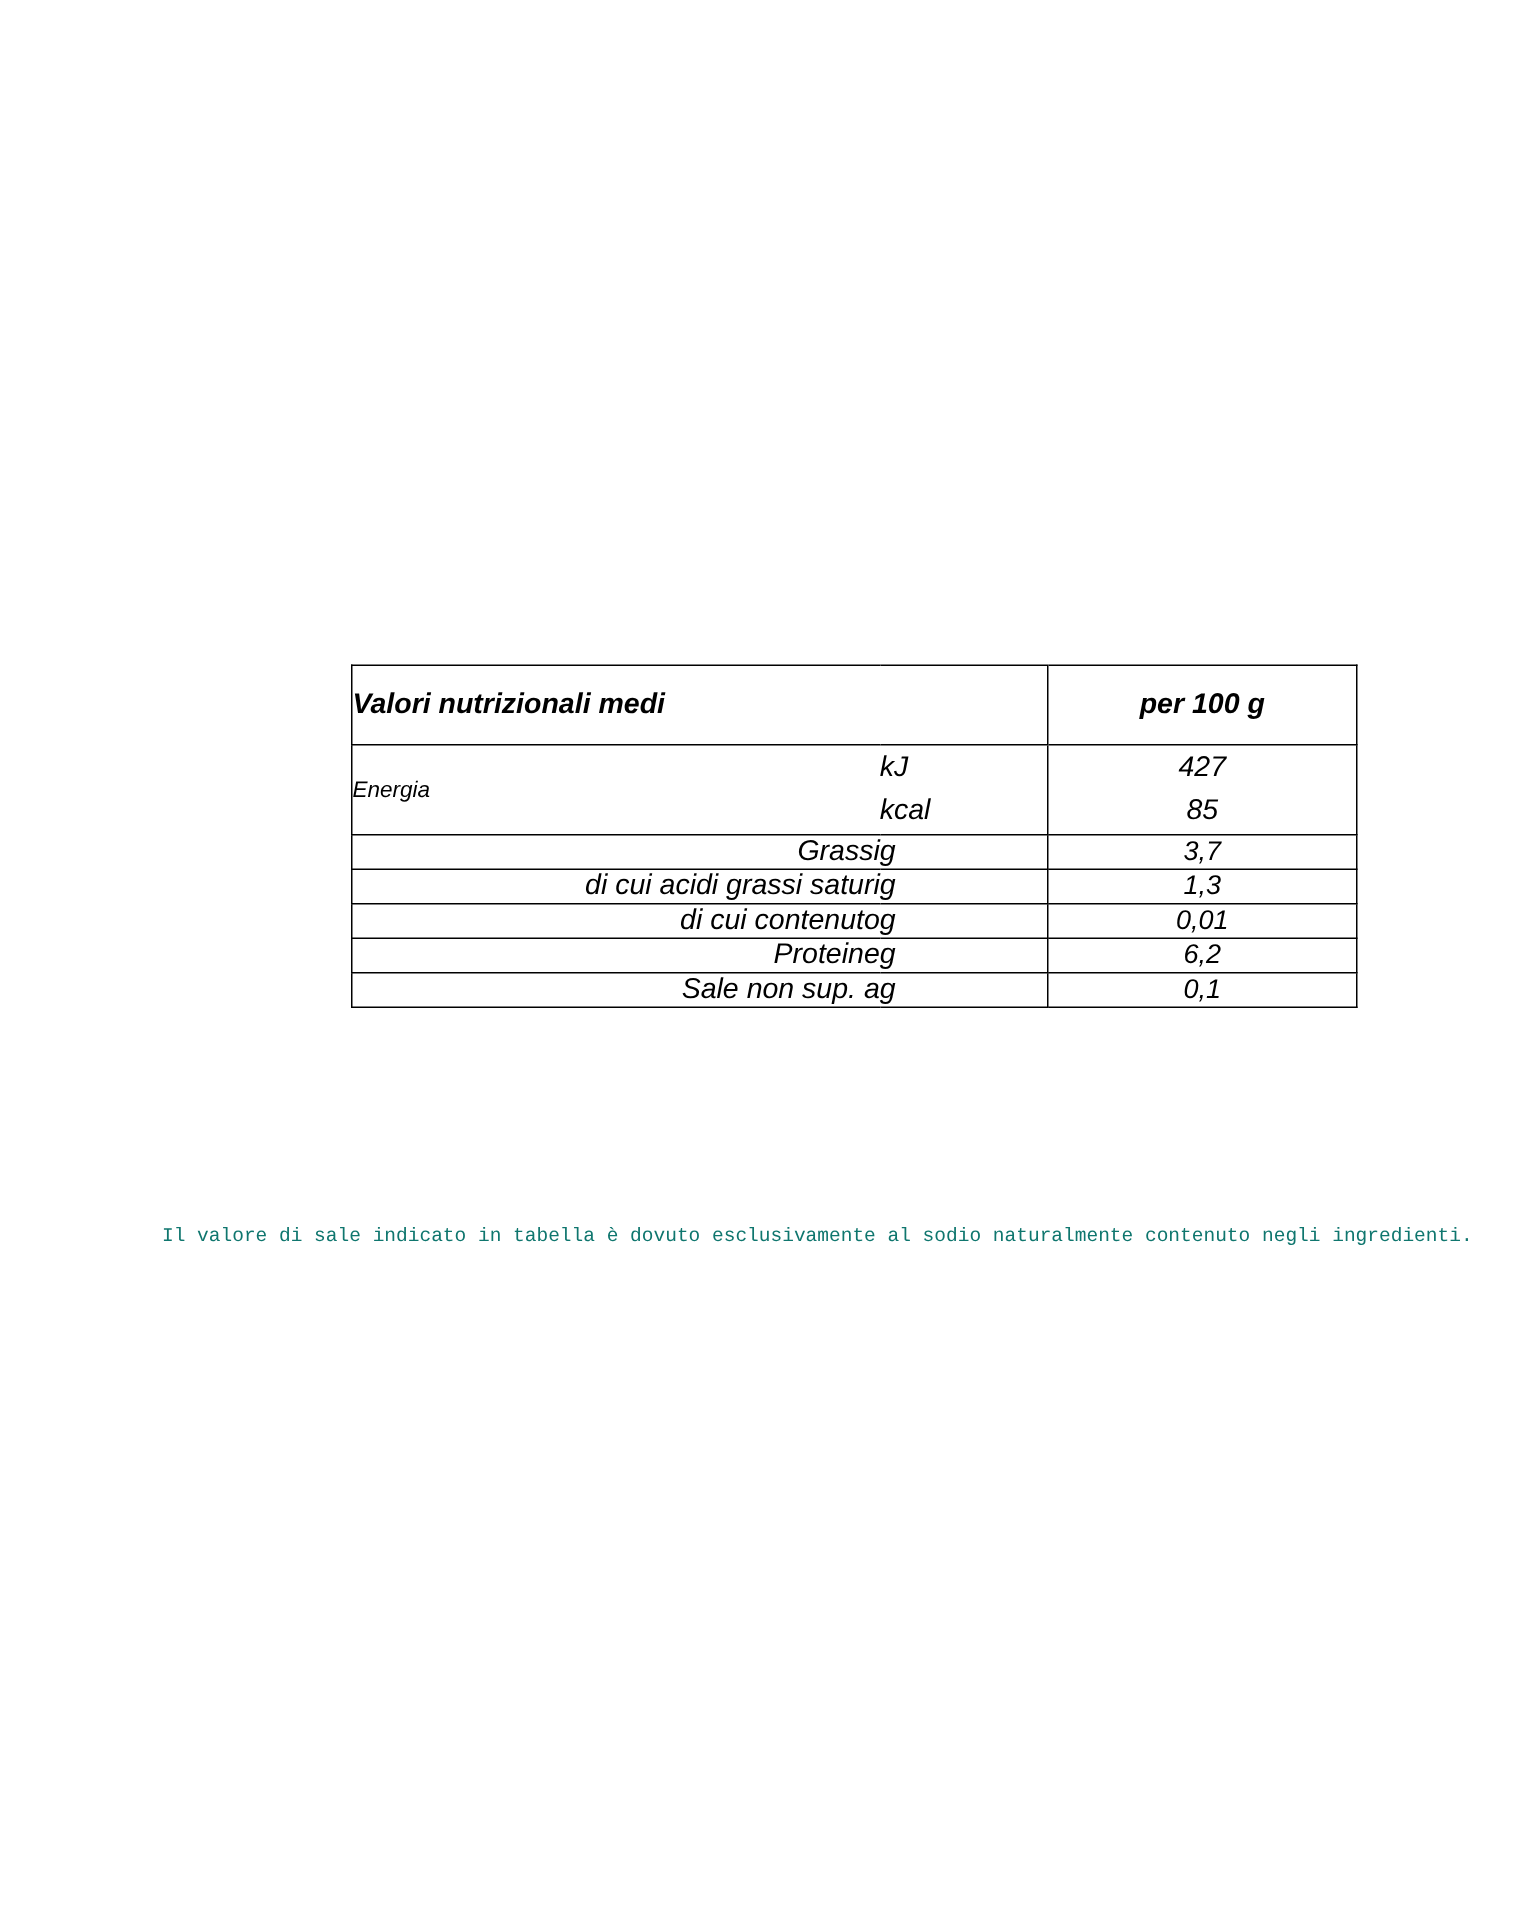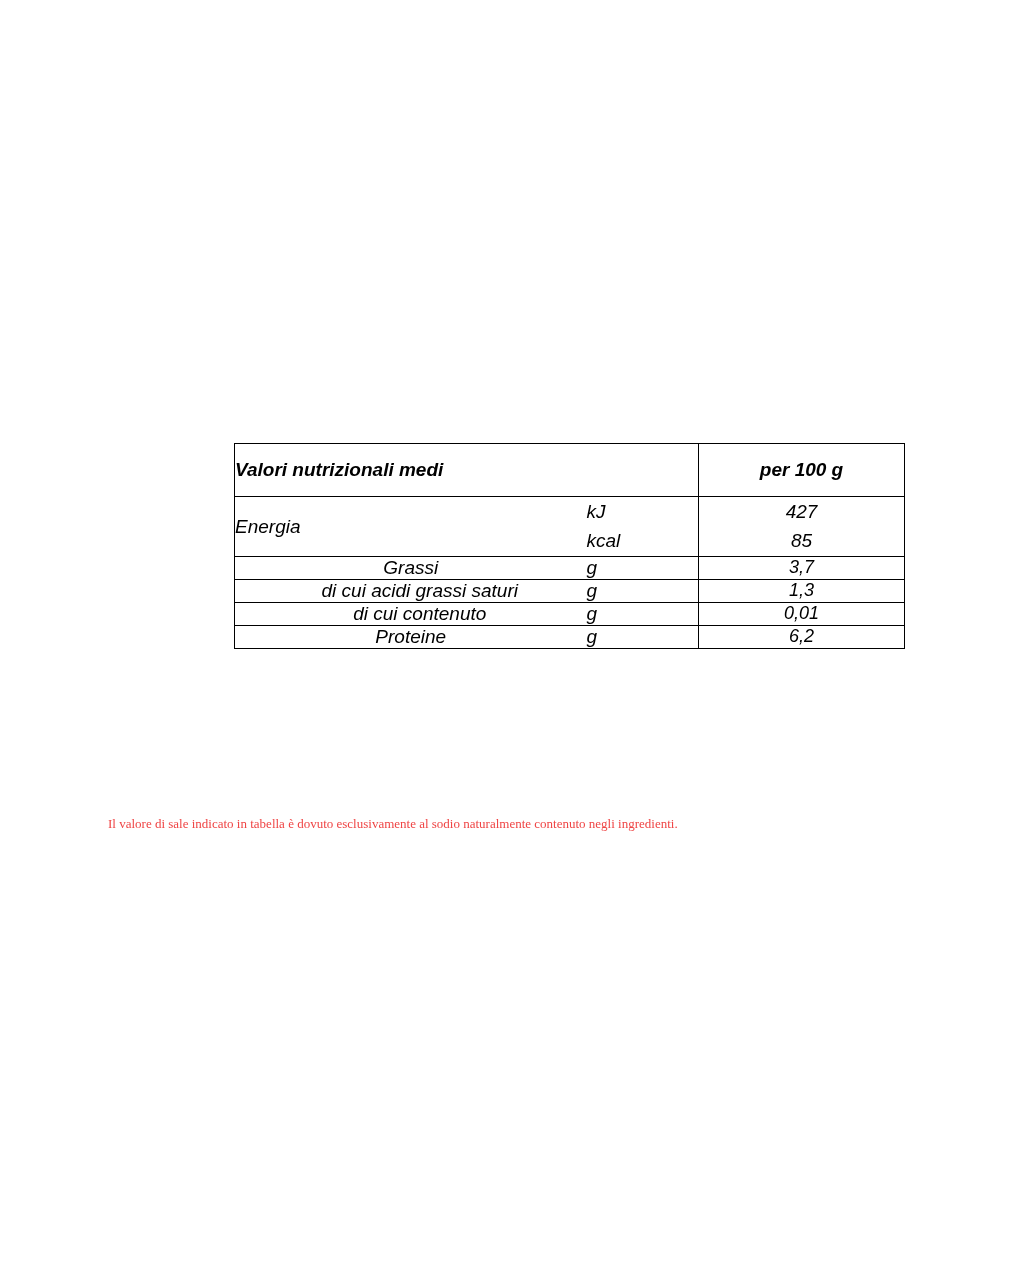--- a/index.html
+++ b/index.html
@@ -56,21 +56,21 @@
   }
   .hdr-per {
     font-size: 19px;
     font-weight: bold;
     text-align: center;
     padding: 12px 0;
   }
 
   
   .energy-name {
-    font-size: 19px;
+    font-size: 15px;
     padding: 8px 0 8px 10px;
     vertical-align: top;
     border-right: none !important;
     line-height: 1.55;
   }
   .energy-units {
     font-size: 19px;
     text-align: left;
     padding: 8px 0 8px 4px;
     vertical-align: top;
@@ -83,21 +83,21 @@
     padding: 8px 0;
     vertical-align: top;
     line-height: 1.55;
   }
   .energy-units div, .energy-values div { white-space: nowrap; }
 
   
   .row-name {
     font-size: 19px;
     padding: 5px 0 5px 10px;
-    text-align: center;
+    text-align: right;
     border-right: none !important;
     white-space: nowrap;
   }
   .row-name.indent { padding-left: 18px; }
   .row-unit {
     font-size: 19px;
     text-align: left;
     padding: 5px 0 5px 4px;
     border-left: none !important;
   }
@@ -105,22 +105,22 @@
     font-size: 18px;
     text-align: center;
     padding: 5px 0;
   }
 
   .footnote {
     position: absolute;
     left: 108px;
     top: 816px;
     font-size: 13px;
-    color: #ef4444;
-    font-family: Liberation Serif, serif;
+    color: #0f766e;
+    font-family: Liberation Mono, monospace;
     white-space: nowrap;
   }
 </style>
 </head>
 <body>
 
 <div class="table-wrap">
   <table class="nutrition">
     <colgroup>
       <col class="c-name">
@@ -164,17 +164,22 @@
         <td class="row-unit">g</td>
         <td class="row-value">0,01</td>
       </tr>
 
       <tr>
         <td class="row-name">Proteine</td>
         <td class="row-unit">g</td>
         <td class="row-value">6,2</td>
       </tr>
 
+      <tr>
+        <td class="row-name">Sale non sup. a</td>
+        <td class="row-unit">g</td>
+        <td class="row-value">0,1</td>
+      </tr>
     </tbody>
   </table>
 </div>
 
 <div class="footnote">Il valore di sale indicato in tabella è dovuto esclusivamente al sodio naturalmente contenuto negli ingredienti.</div>
 
 </body></html>

